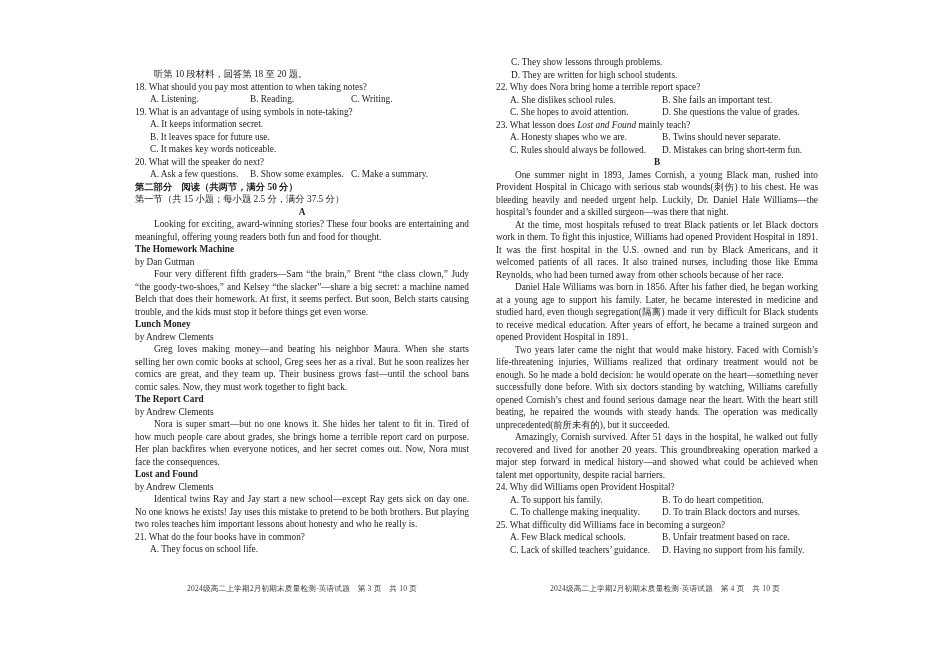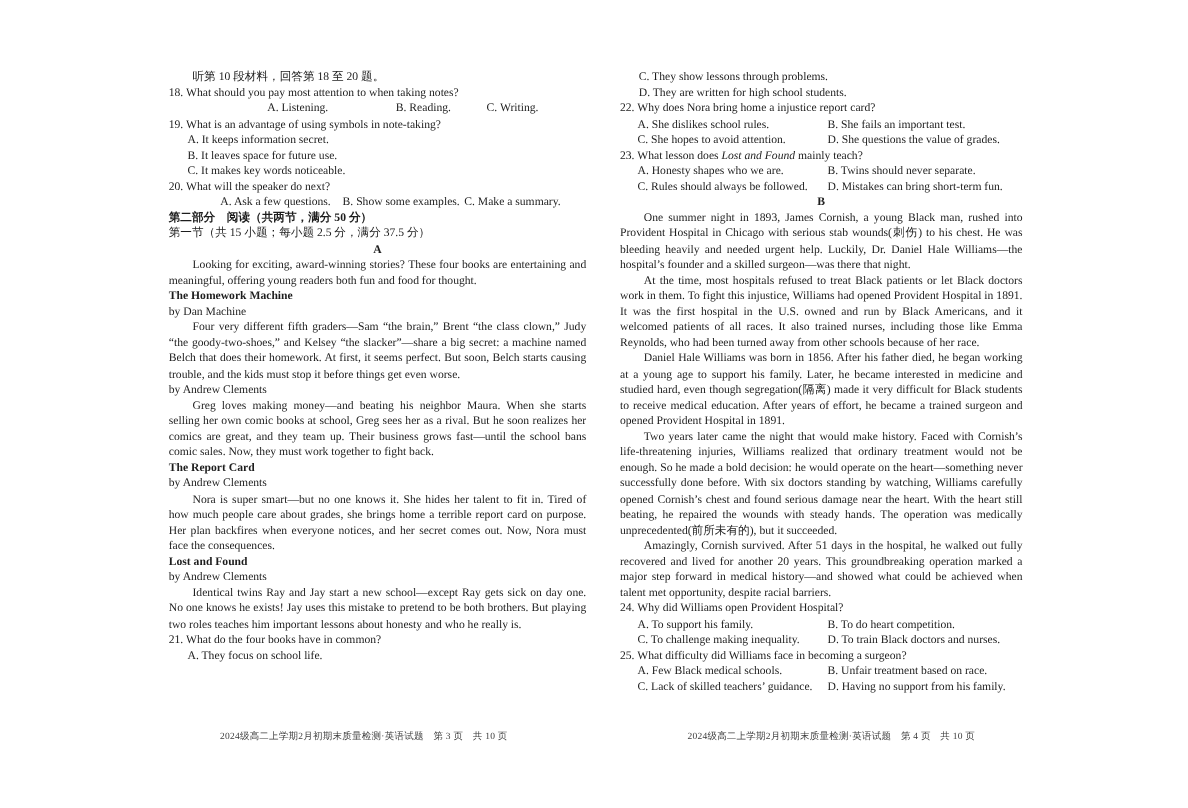--- a/index.html
+++ b/index.html
@@ -14,44 +14,44 @@
   .col{
     position:absolute;
     top:56px;
     font-size:9.3px;
     line-height:12.5px;
     text-align:left;
   }
   .col.left{left:135px;width:334px;}
   .col.right{left:496px;width:322px;}
   .line{white-space:nowrap;}
-  .indent1{padding-left:19px;}
+  .indent1{padding-left:19px;margin-top:12px;}
   .para{text-align:justify;text-indent:19px;}
   .bold{font-weight:bold;}
   .center{text-align:center;}
   .part2{}
   .opt-stack{padding-left:15px;}
-  .opts3{padding-left:15px;text-align:center;}
+  .opts3{padding-left:15px;}
   .opts3 .oc1{display:inline-block;width:100px;white-space:nowrap;}
   .opts3 .oc2{display:inline-block;width:101px;white-space:nowrap;}
   .opts2{padding-left:14px;}
   .opts2 .ocl{display:inline-block;width:152px;white-space:nowrap;}
   .opts2 .ocr{white-space:nowrap;}
   .qline .qtext{}
   .ital{font-style:italic;}
   .footer{
     position:absolute;
     top:584px;
     font-size:7.6px;
     color:#3c3c3c;
     text-align:center;
     letter-spacing:0.2px;
     white-space:nowrap;
   }
-  .footer.fl{left:124px;width:334px;}
+  .footer.fl{left:135px;width:334px;}
   .footer.fr{left:504px;width:322px;}
 </style>
 </head>
 <body>
 
 <div class="sheet">
 
   <div class="col left">
 
     <div class="line indent1">听第 10 段材料，回答第 18 至 20 题。</div>
@@ -79,23 +79,24 @@
     <div class="line opts3">
       <span class="oc1">A. Ask a few questions.</span><span class="oc2">B. Show some examples.</span><span>C. Make a summary.</span>
     </div>
 
     <div class="line bold part2">第二部分　阅读（共两节，满分 50 分）</div>
     <div class="line">第一节（共 15 小题；每小题 2.5 分，满分 37.5 分）</div>
     <div class="line center bold">A</div>
     <div class="para">Looking for exciting, award-winning stories? These four books are entertaining and meaningful, offering young readers both fun and food for thought.</div>
 
     <div class="line bold">The Homework Machine</div>
-    <div class="line">by Dan Machine</div>
+    <div class="line">by Dan Gutman</div>
     <div class="para">Four very different fifth graders—Sam “the brain,” Brent “the class clown,” Judy “the goody-two-shoes,” and Kelsey “the slacker”—share a big secret: a machine named Belch that does their homework. At first, it seems perfect. But soon, Belch starts causing trouble, and the kids must stop it before things get even worse.</div>
 
+    <div class="line bold">Lunch Money</div>
     <div class="line">by Andrew Clements</div>
     <div class="para">Greg loves making money—and beating his neighbor Maura. When she starts selling her own comic books at school, Greg sees her as a rival. But he soon realizes her comics are great, and they team up. Their business grows fast—until the school bans comic sales. Now, they must work together to fight back.</div>
 
     <div class="line bold">The Report Card</div>
     <div class="line">by Andrew Clements</div>
     <div class="para">Nora is super smart—but no one knows it. She hides her talent to fit in. Tired of how much people care about grades, she brings home a terrible report card on purpose. Her plan backfires when everyone notices, and her secret comes out. Now, Nora must face the consequences.</div>
 
     <div class="line bold">Lost and Found</div>
     <div class="line">by Andrew Clements</div>
     <div class="para">Identical twins Ray and Jay start a new school—except Ray gets sick on day one. No one knows he exists! Jay uses this mistake to pretend to be both brothers. But playing two roles teaches him important lessons about honesty and who he really is.</div>
@@ -107,21 +108,21 @@
     <div class="line opt-stack">A. They focus on school life.</div>
   </div>
 
   <div class="col right">
 
     <div class="line opt-stack">C. They show lessons through problems.</div>
     <div class="line opt-stack">D. They are written for high school students.</div>
 
     <div class="line qline">
       <span>22.</span>
-      <span class="qtext">Why does Nora bring home a injustice report card?</span>
+      <span class="qtext">Why does Nora bring home a terrible report space?</span>
     </div>
     <div class="line opts2">
       <span class="ocl">A. She dislikes school rules.</span><span class="ocr">B. She fails an important test.</span>
     </div>
     <div class="line opts2">
       <span class="ocl">C. She hopes to avoid attention.</span><span class="ocr">D. She questions the value of grades.</span>
     </div>
 
     <div class="line qline">
       <span>23.</span>

